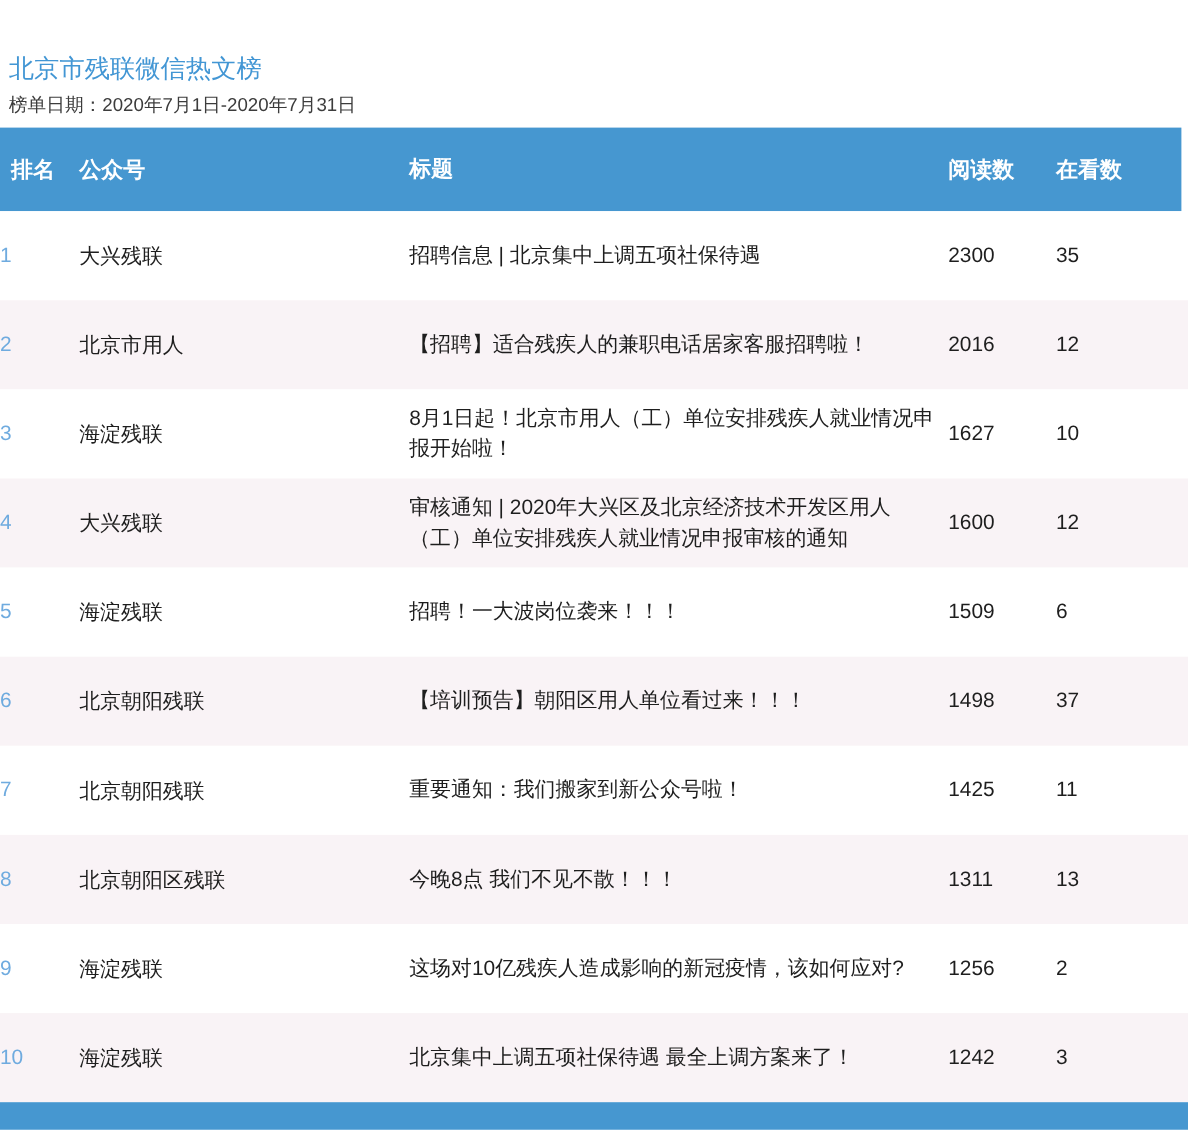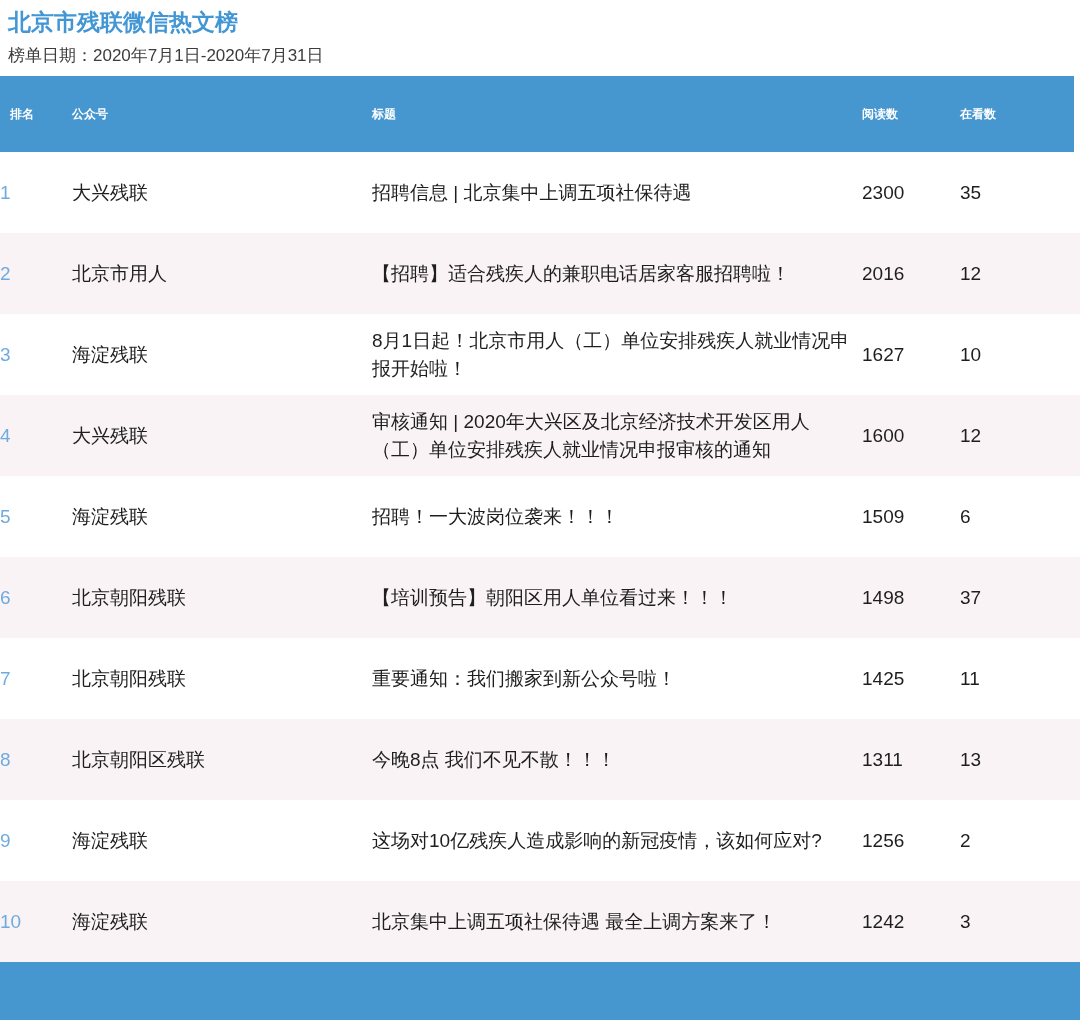--- a/index.html
+++ b/index.html
@@ -9,42 +9,43 @@
   body {
     width: 1080px;
     height: 1027px;
     background: #ffffff;
     font-family: "Liberation Sans", "DejaVu Sans", sans-serif;
     overflow: hidden;
   }
   .page-title {
     color: #4296D4;
     font-size: 23px;
-    font-weight: bold;
+    font-weight: normal;
     line-height: 28px;
     padding: 8px 0 0 8px;
+    margin-top: 40px;
   }
   .report-date {
     color: #3C3C3C;
     font-size: 17px;
     line-height: 20px;
     padding: 10px 0 10px 8px;
   }
   .ranking-table {
     width: 1080px;
   }
   .header-row {
     display: flex;
     align-items: center;
     width: 1074px;
     height: 76px;
     background: #4697D0;
     color: #ffffff;
     font-weight: bold;
-    font-size: 12px;
+    font-size: 20px;
   }
   .row {
     display: flex;
     align-items: center;
     min-height: 81px;
     font-size: 19px;
     color: #1E1E1E;
     box-sizing: border-box;
     padding: 2px 0;
     background: #ffffff;

